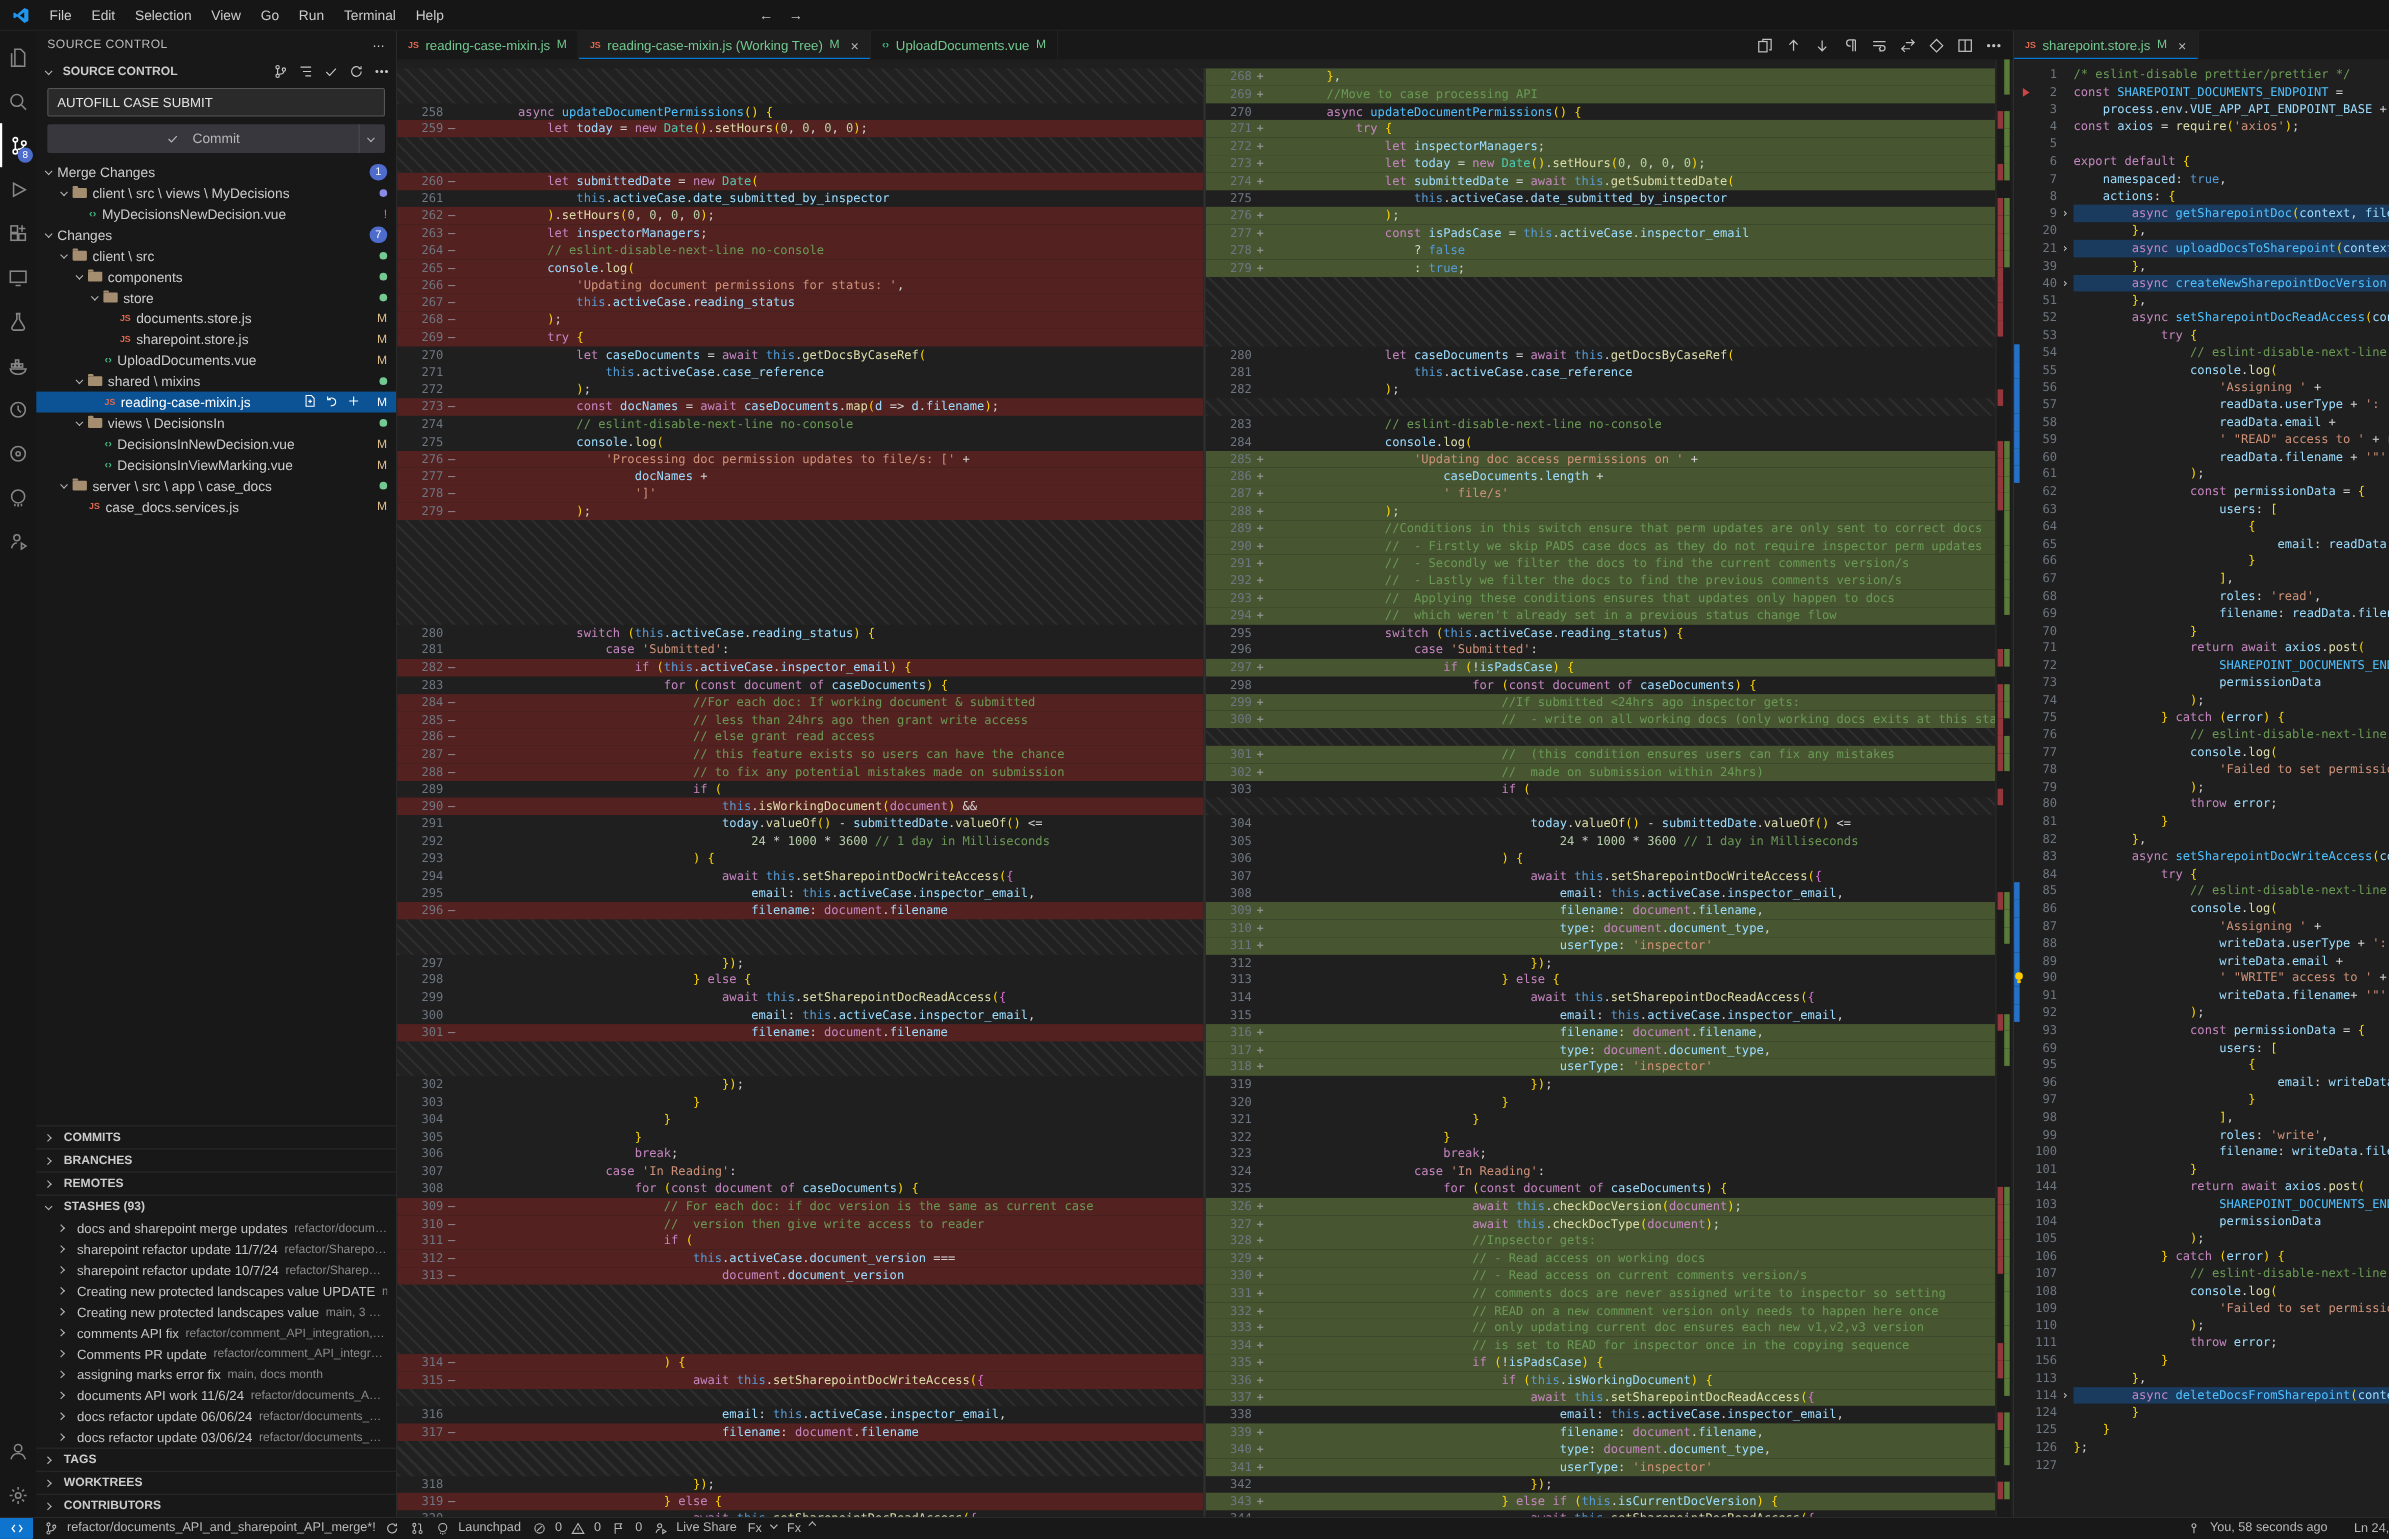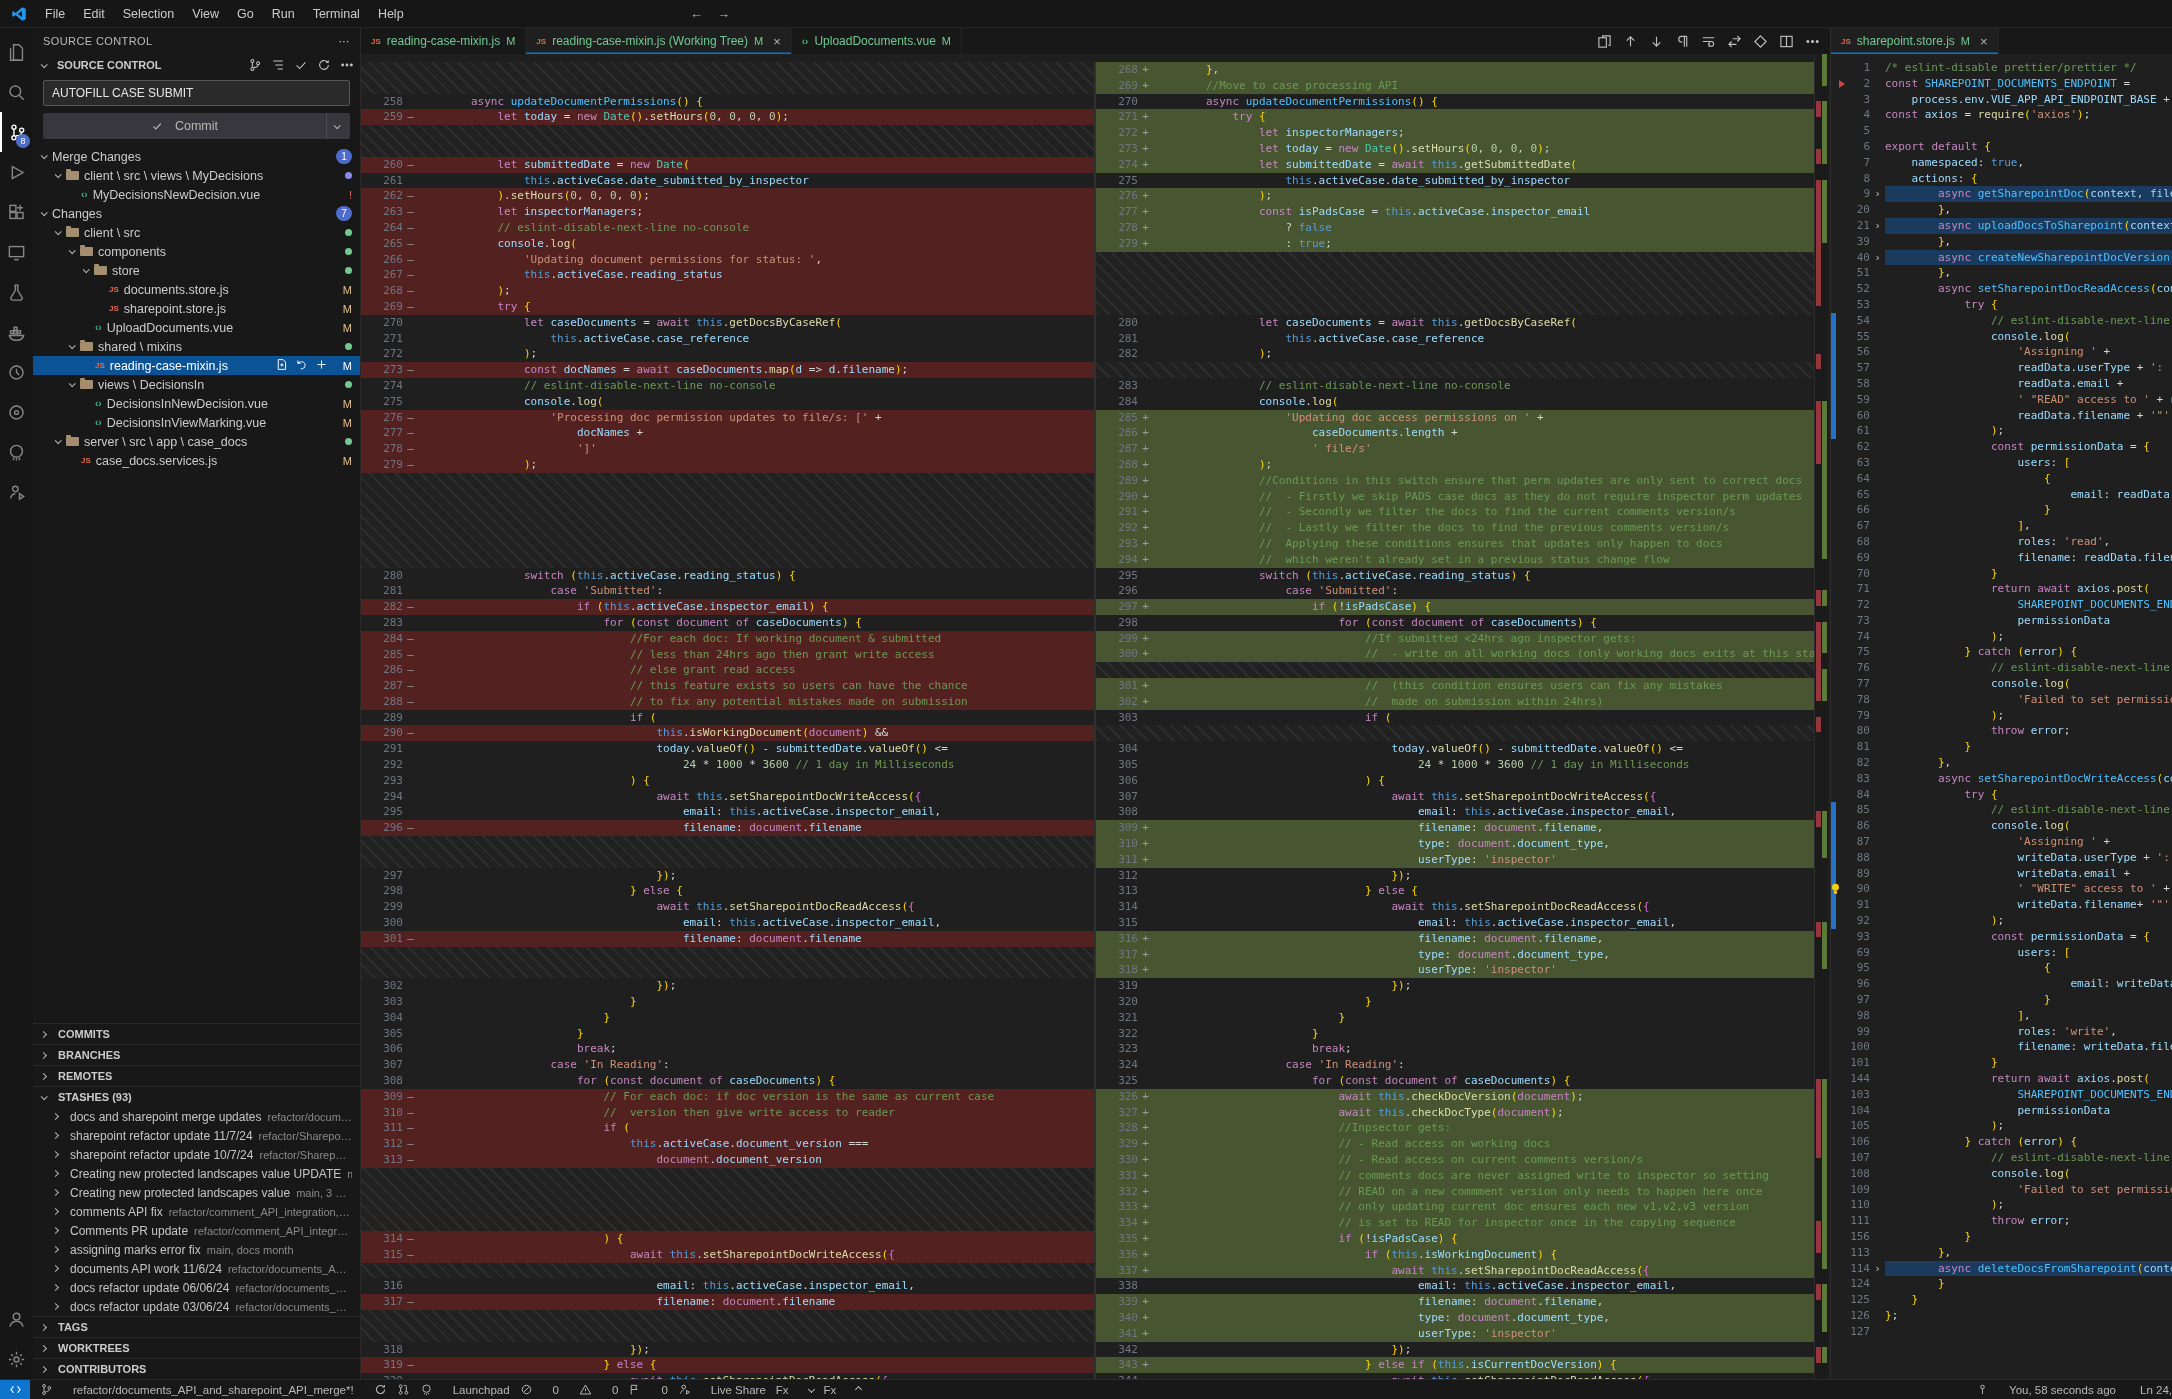--- a/index.html
+++ b/index.html
@@ -91,21 +91,21 @@
   .crow.h .cd{background:#1a3a5e}
   .redmark{position:absolute;left:8px;top:4px;width:0;height:0;border-left:6px solid #cf4444;border-top:4px solid transparent;border-bottom:4px solid transparent}
   .bulb{position:absolute;left:-1px;top:2px}
   
   .cm{color:#6a9955}.st{color:#ce9178}.kw{color:#c586c0}.kb{color:#569cd6}.nu{color:#b5cea8}
   .fn{color:#dcdcaa}.pr{color:#9cdcfe}.cl{color:#4ec9b0}.cc{color:#4fc1ff}.dc{color:#4fc1ff}
   .b1{color:#ffd700}.b2{color:#da70d6}
   
   .statusbar{height:20px;background:#181818;border-top:1px solid #2a2a2a;display:flex;align-items:center;color:#b8b8b8;font-size:11.5px;flex:none}
   .st-remote{width:30px;height:100%;background:#0e74cd;color:#fff;display:flex;align-items:center;justify-content:center;flex:none}
-  .st-item{display:flex;align-items:center;gap:20px;margin-left:10px;white-space:nowrap}
+  .st-item{display:flex;align-items:flex-start;gap:8px;margin-left:10px;white-space:nowrap}
   .st-item svg{width:13px;height:13px}
   .st-right{margin-left:auto;display:flex;align-items:center;gap:14px;padding-right:0;overflow:hidden}
   .chvr{width:5px;height:5px;border-right:1px solid #b8b8b8;border-bottom:1px solid #b8b8b8;display:inline-block}
   .chvr.dn{transform:rotate(45deg)}
   .chvr.up{transform:rotate(-135deg)}
 </style>
 </head>
 <body>
 
 <div class="window">

